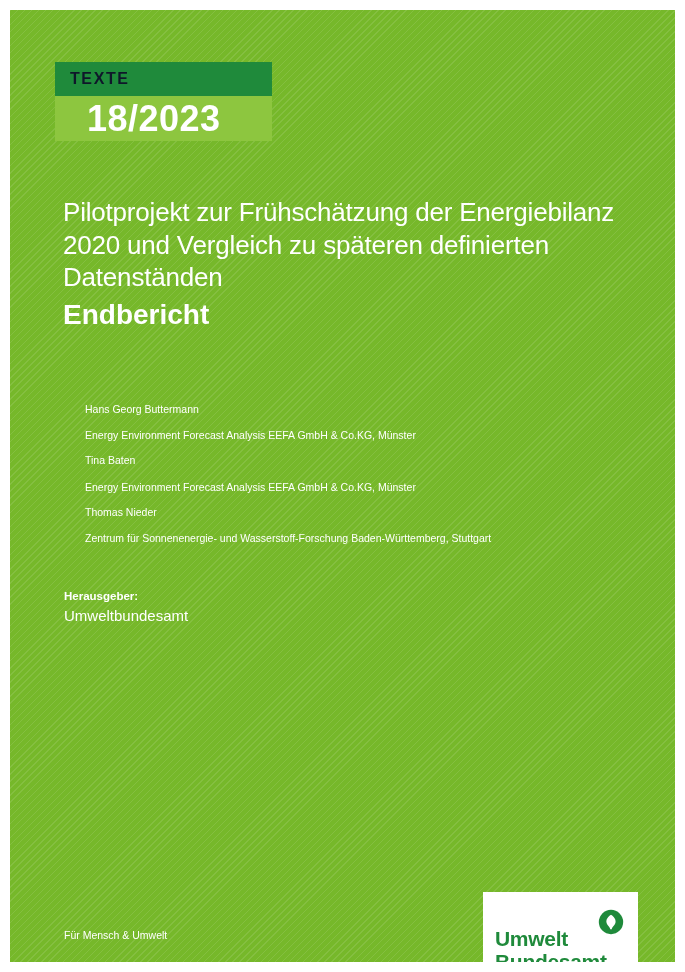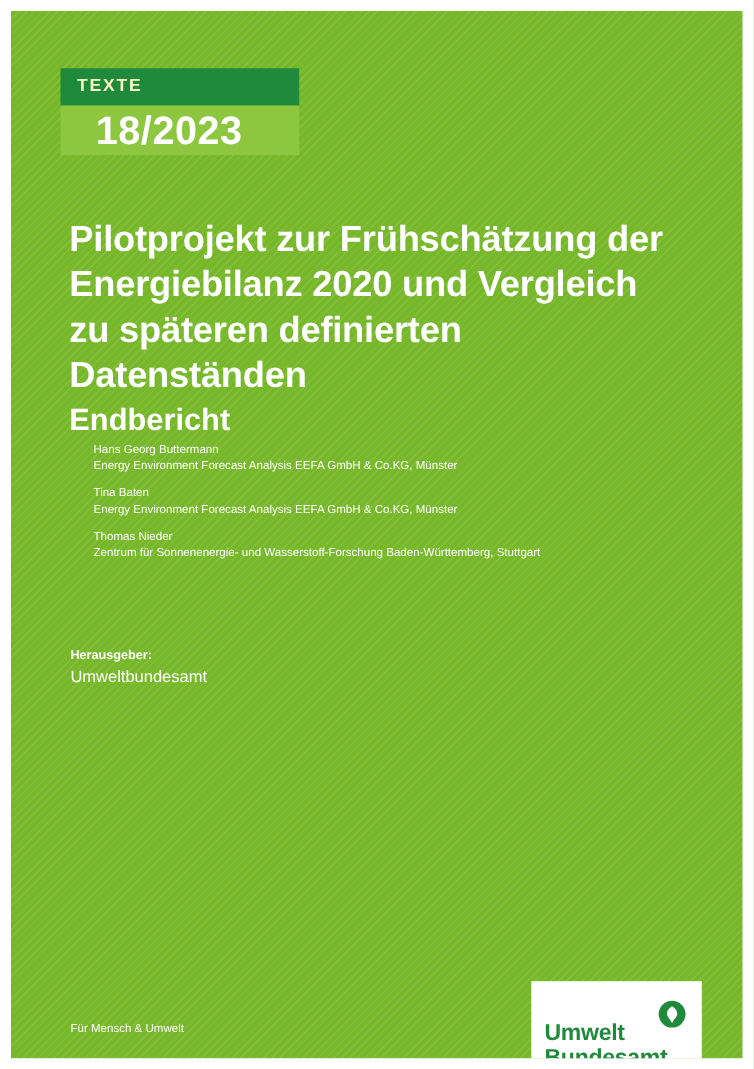--- a/index.html
+++ b/index.html
@@ -47,21 +47,21 @@
   }
   .badge-top {
     background: #1f8a3b;
     height: 34px;
     display: flex;
     align-items: center;
     padding-left: 15px;
     box-sizing: border-box;
   }
   .badge-top-label {
-    color: #fef9c3;
+    color: #0f172a;
     font-size: 16px;
     font-weight: bold;
     letter-spacing: 1.6px;
   }
   .badge-bottom {
     background: #8dc63f;
     height: 45px;
     display: flex;
     align-items: center;
     padding-left: 32px;
@@ -77,22 +77,22 @@
 
   
   .title-block {
     position: absolute;
     left: 53px;
     top: 186px;
     width: 560px;
   }
   .main-title {
     color: #ffffff;
-    font-size: 33px;
-    font-weight: bold;
+    font-size: 26px;
+    font-weight: normal;
     line-height: 1.25;
     margin: 0;
     letter-spacing: -0.2px;
   }
   .subtitle {
     color: #ffffff;
     font-size: 28px;
     font-weight: bold;
     margin: 4px 0 0 0;
     line-height: 1.2;
@@ -117,20 +117,21 @@
   }
   .author-name {
     color: #ffffff;
     font-size: 10.5px;
     line-height: 1.35;
   }
   .author-affil {
     color: #ffffff;
     font-size: 10.5px;
     line-height: 1.35;
+    margin-top: 12px;
   }
 
   
   .publisher {
     position: absolute;
     left: 54px;
     top: 580px;
   }
   .publisher-label {
     color: #ffffff;

